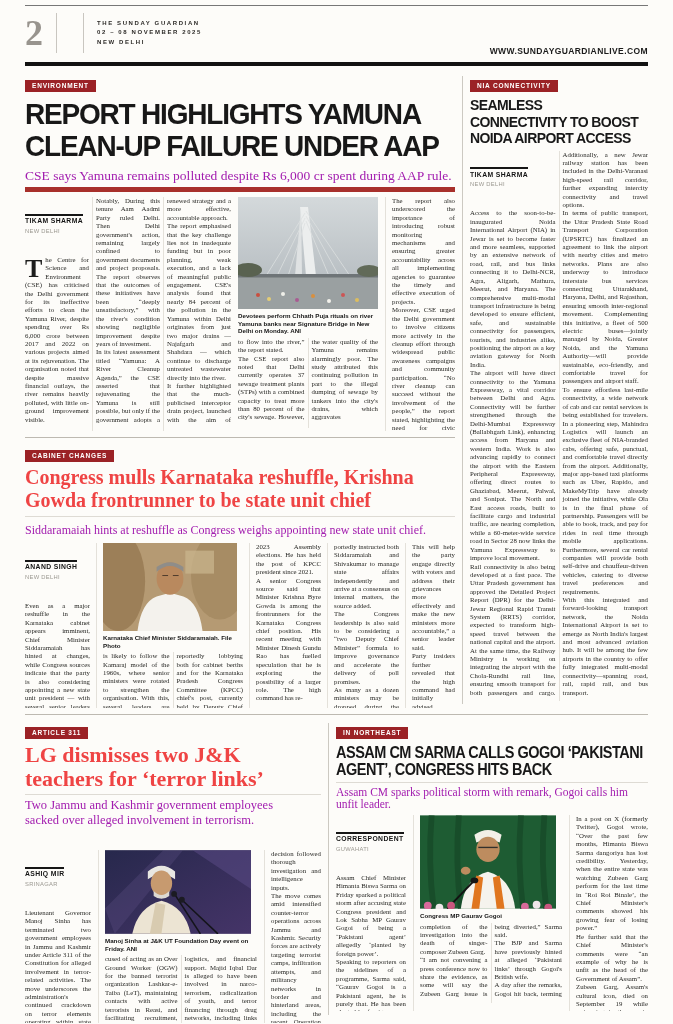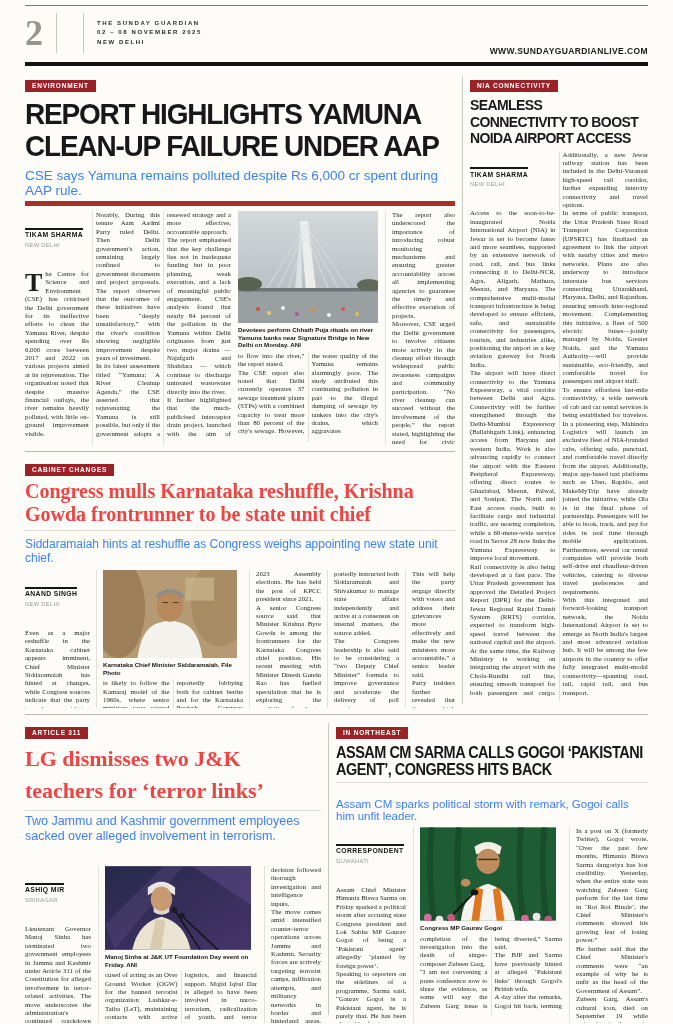--- a/index.html
+++ b/index.html
@@ -15,21 +15,21 @@
   .masthead{font-family:"Liberation Sans",sans-serif;font-weight:bold;font-size:6px;
             line-height:9.5px;letter-spacing:1.6px;color:#2d2b28;}
   .website{position:absolute;right:0;bottom:6px;font:bold 8.5px "Liberation Sans",sans-serif;
            letter-spacing:.4px;color:#1b1b1b;}
   
   .kicker{display:inline-block;background:#9b2226;color:#fff;
           font:bold 6.5px/1 "Liberation Sans",sans-serif;padding:3px 7px 2.5px;letter-spacing:.8px;}
   .hl-sans{font-family:"Liberation Sans",sans-serif;font-weight:bold;color:#181818;
            white-space:pre-line;transform:scaleY(1.08);transform-origin:0 0;}
   .hl-serif{font-family:"Liberation Serif",serif;font-weight:bold;color:#ef4444;white-space:pre-line;}
-  .subhead{font-family:Liberation Sans, sans-serif;color:#3b82f6;white-space:pre-line;}
+  .subhead{font-family:Liberation Serif, serif;color:#a21caf;white-space:pre-line;}
   .red-rule{height:5px;background:#a8302b;margin:3px 0 5px;}
   .byline{font-family:"Liberation Sans",sans-serif;margin:0 0 4px;}
   .byline b{display:inline-block;font-size:6.8px;letter-spacing:.4px;color:#141414;
             border-top:2px solid #161616;padding-top:1.5px;}
   .byline span{display:block;font-size:5.8px;color:#9b9891;letter-spacing:.3px;margin-top:1px;}
   .body-text{font-size:6.8px;line-height:8.4px;text-align:justify;white-space:pre-line;
              color:#272724;}
   .dropcap{float:left;font:bold 26px/21px "Liberation Serif",serif;padding:2px 3px 0 0;color:#1d1d1c;}
   .caption{font:bold 6.2px/7.6px "Liberation Sans",sans-serif;color:#151515;margin-top:3px;}
   .colrow{display:flex;gap:7px;}
@@ -56,28 +56,28 @@
   .n-head{font-size:14px;line-height:15.5px;letter-spacing:-0.6px;margin:5px 0 7px;}
   .n-body{height:550px;overflow:hidden;}
   
   .story-congress{margin-top:4px;}
   .c-head{font-size:20px;line-height:23px;margin:4px 0 4px;}
   .c-sub{font-size:12px;border-top:1px solid #dedbd4;padding-top:6px;margin-bottom:5px;}
   .c-col{height:178px;}
   .c1{flex:0 0 65px;} .cc{flex:0 0 140px;} .c4{flex:0 0 65px;} .c5{flex:0 0 65px;} .c6{flex:1;}
   .c-under{height:66px;overflow:hidden;margin-top:3px;}
   
-  .j-head{font-size:22px;line-height:32px;margin:4px 0 3px;}
+  .j-head{font-size:22px;line-height:24px;margin:4px 0 3px;}
   .j-sub{font-size:12.5px;line-height:15px;border-top:1px solid #dedbd4;padding-top:3px;margin-bottom:22px;}
   .j-col{height:188px;}
   .j1{flex:0 0 66px;} .jc{flex:0 0 152px;} .j3{flex:1;}
   .j-under{height:74px;overflow:hidden;margin-top:3px;}
   
   .a-head{font-size:14.5px;line-height:16px;letter-spacing:-0.5px;margin:5px 0 6px;}
-  .a-sub{font-size:11.5px;border-top:1px solid #dedbd4;padding-top:15px;margin-bottom:5px;}
+  .a-sub{font-size:11.5px;border-top:1px solid #dedbd4;padding-top:3px;margin-bottom:5px;}
   .a-col{height:196px;}
   .a1{flex:0 0 70px;} .ac{flex:0 0 142px;} .a3{flex:1;}
   .a-under{height:80px;overflow:hidden;margin-top:3px;}
   svg{display:block;}
 </style>
 </head>
 <body>
 
 <div class="page">
 

